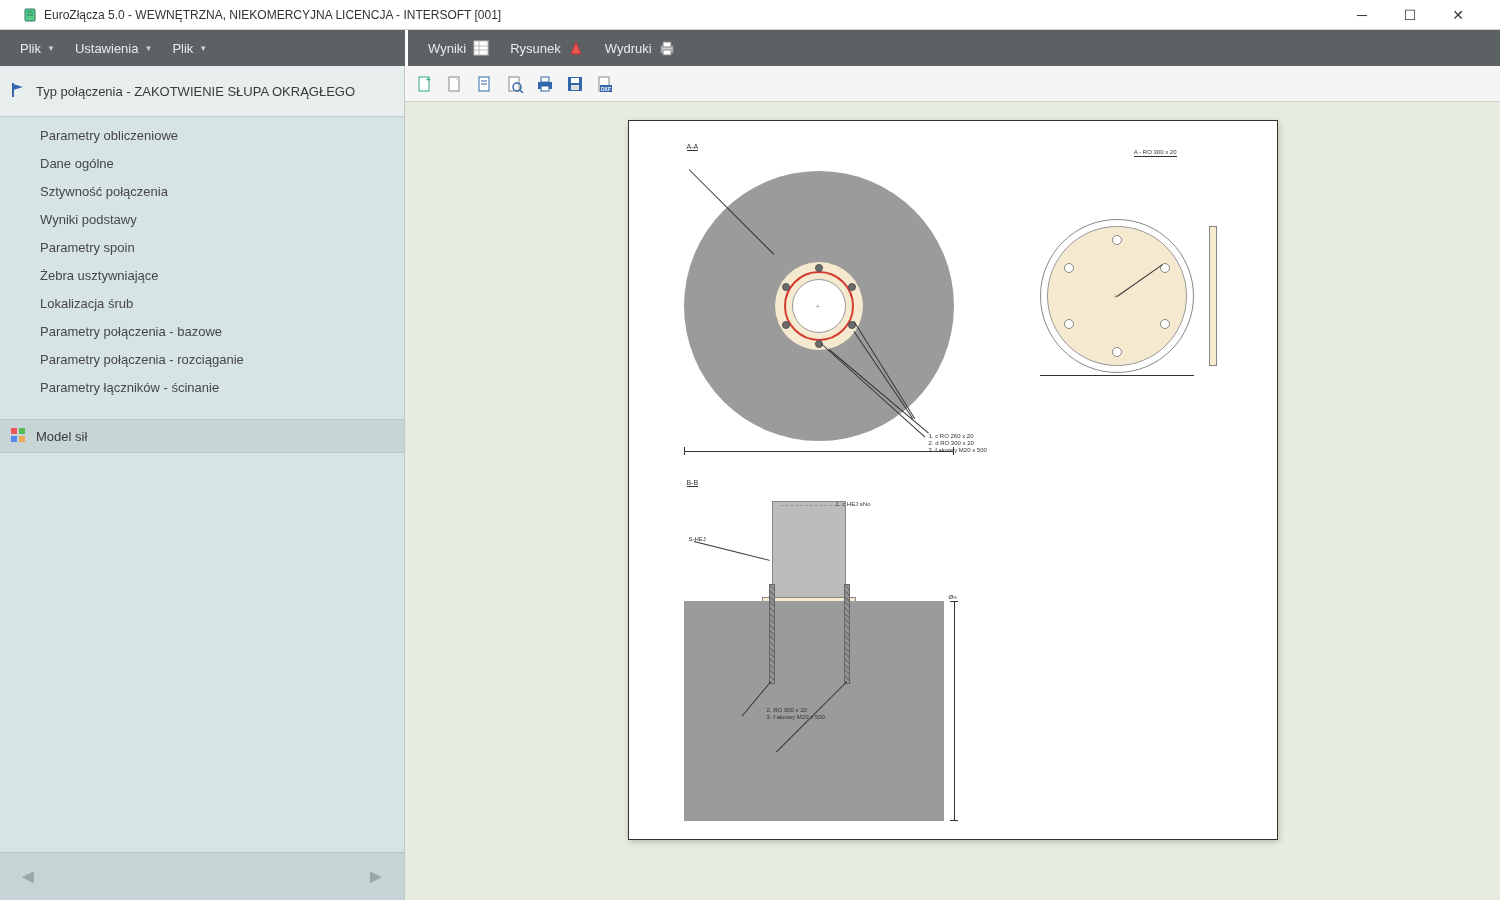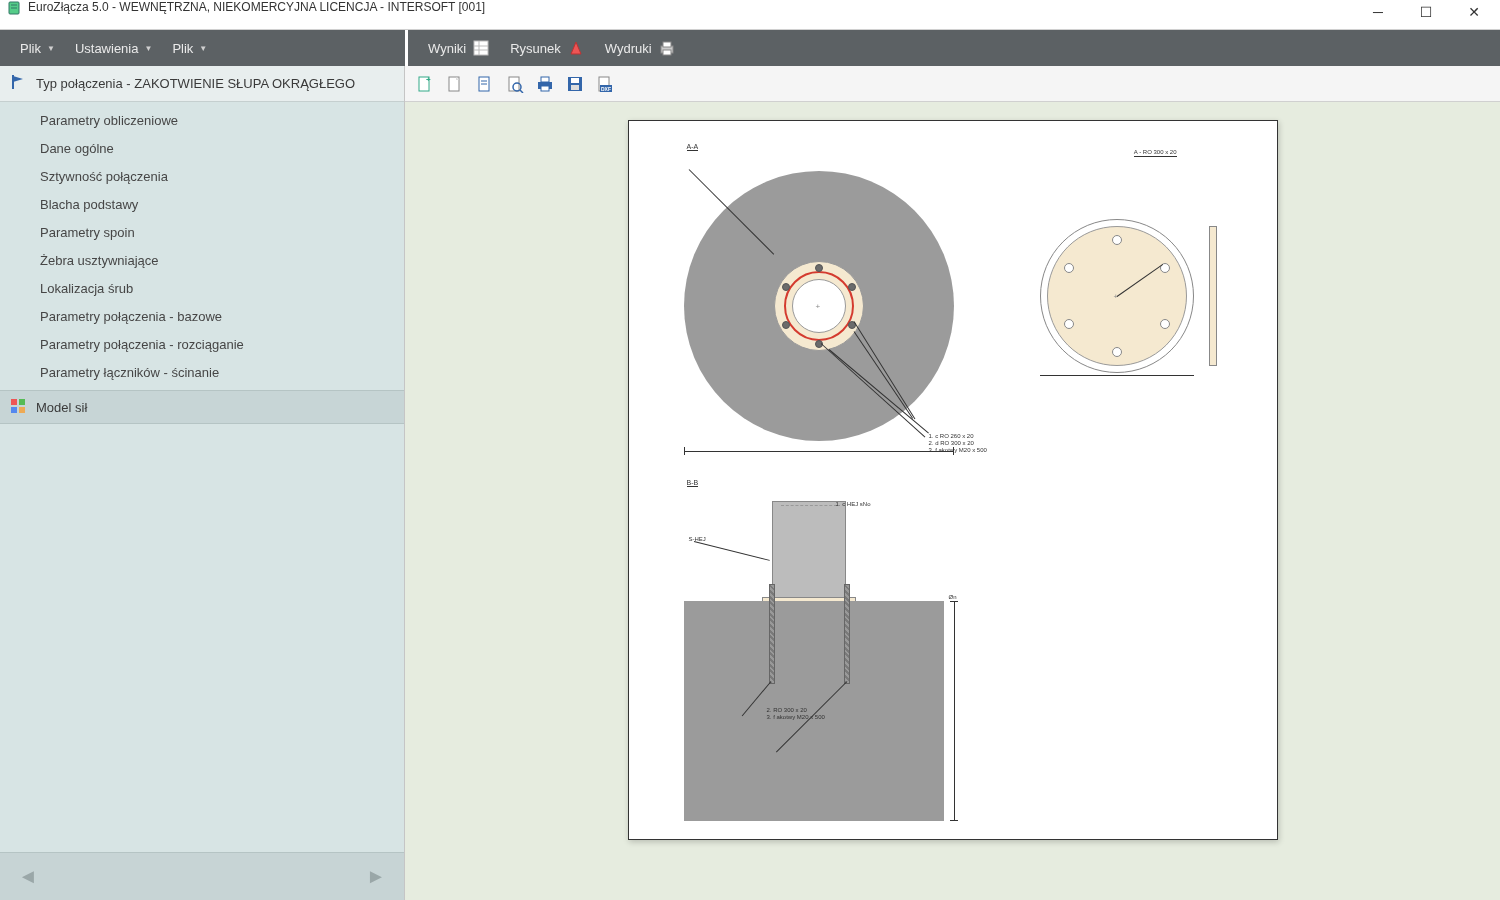--- a/index.html
+++ b/index.html
@@ -13,21 +13,22 @@
       overflow: hidden;
       display: flex;
       flex-direction: column;
     }
     
     .titlebar {
       height: 30px;
       background: #ffffff;
       border-bottom: 1px solid #d0d0d0;
       display: flex;
-      padding: 0 6px;
+      align-items: center;
+      padding: 0 22px;
     }
     .titlebar .app-icon {
       width: 16px; height: 16px;
       margin-right: 6px;
       display: inline-flex; align-items: center; justify-content: center;
     }
     .titlebar .title-text { font-size: 12px; color: #333; }
     .titlebar .window-controls {
       margin-left: auto;
       display: flex;
@@ -86,21 +87,21 @@
     }
     
     .sidebar {
       width: 405px;
       background: #d7e4e4;
       display: flex;
       flex-direction: column;
       border-right: 1px solid #c5c5c5;
     }
     .sidebar-header {
-      height: 36px;
+      height: 51px;
       display: flex;
       align-items: center;
       gap: 10px;
       padding: 0 10px;
       background: #e8eeee;
       border-bottom: 1px solid #c5cfcf;
       font-size: 13px;
       color: #3a3a3a;
     }
     .sidebar-items {
@@ -122,21 +123,21 @@
       height: 34px;
       display: flex;
       align-items: center;
       gap: 10px;
       padding: 0 10px;
       font-size: 13px;
       color: #3a3a3a;
       background: #c7d5d6;
       border-top: 1px solid #b5c4c4;
       border-bottom: 1px solid #b5c4c4;
-      margin-top: 4px;
+      margin-top: 18px;
     }
     .sidebar-nav-footer {
       margin-top: auto;
       height: 48px;
       background: #c7d4d5;
       display: flex;
       align-items: center;
       justify-content: space-between;
       padding: 0 14px;
       border-top: 1px solid #b5c4c4;
@@ -400,21 +401,21 @@
       <div class="sidebar-item">
           <span>Parametry obliczeniowe</span>
         </div>
       <div class="sidebar-item">
           <span>Dane ogólne</span>
         </div>
       <div class="sidebar-item">
           <span>Sztywność połączenia</span>
         </div>
       <div class="sidebar-item">
-          <span>Blacha podstawy</span>
+          <span>Wyniki podstawy</span>
         </div>
       <div class="sidebar-item">
           <span>Parametry spoin</span>
         </div>
       <div class="sidebar-item">
           <span>Żebra usztywniające</span>
         </div>
       <div class="sidebar-item">
           <span>Lokalizacja śrub</span>
         </div>

